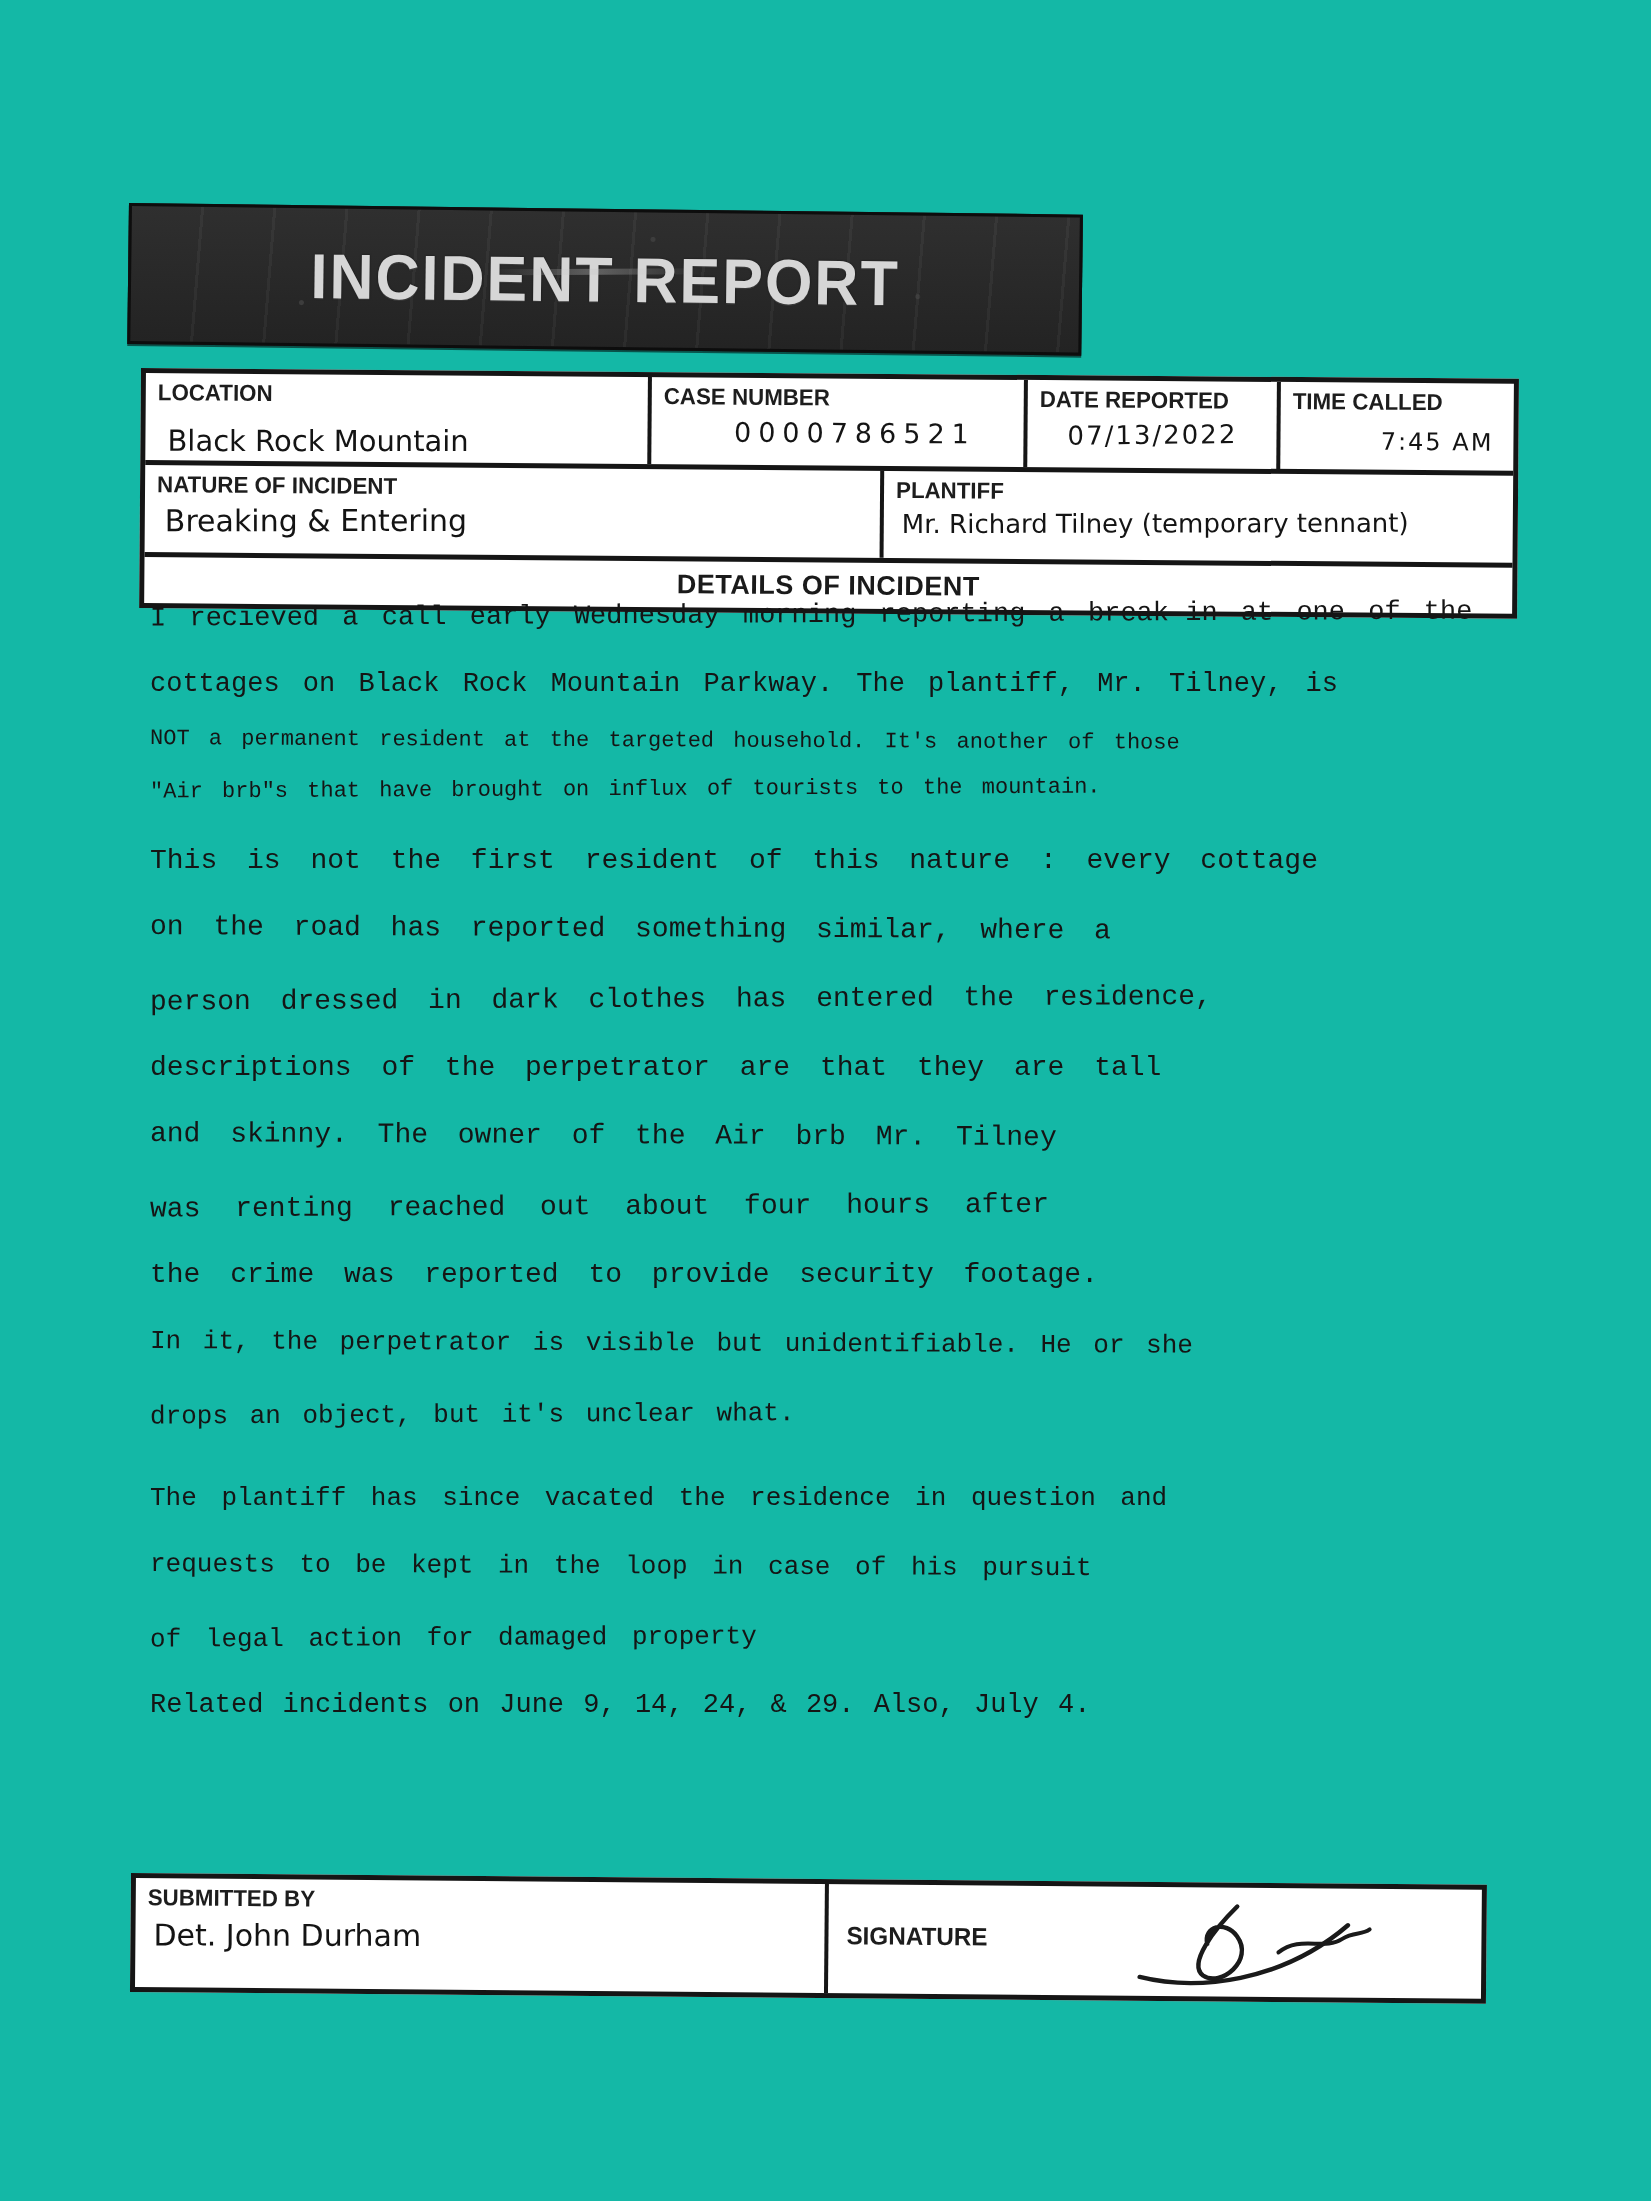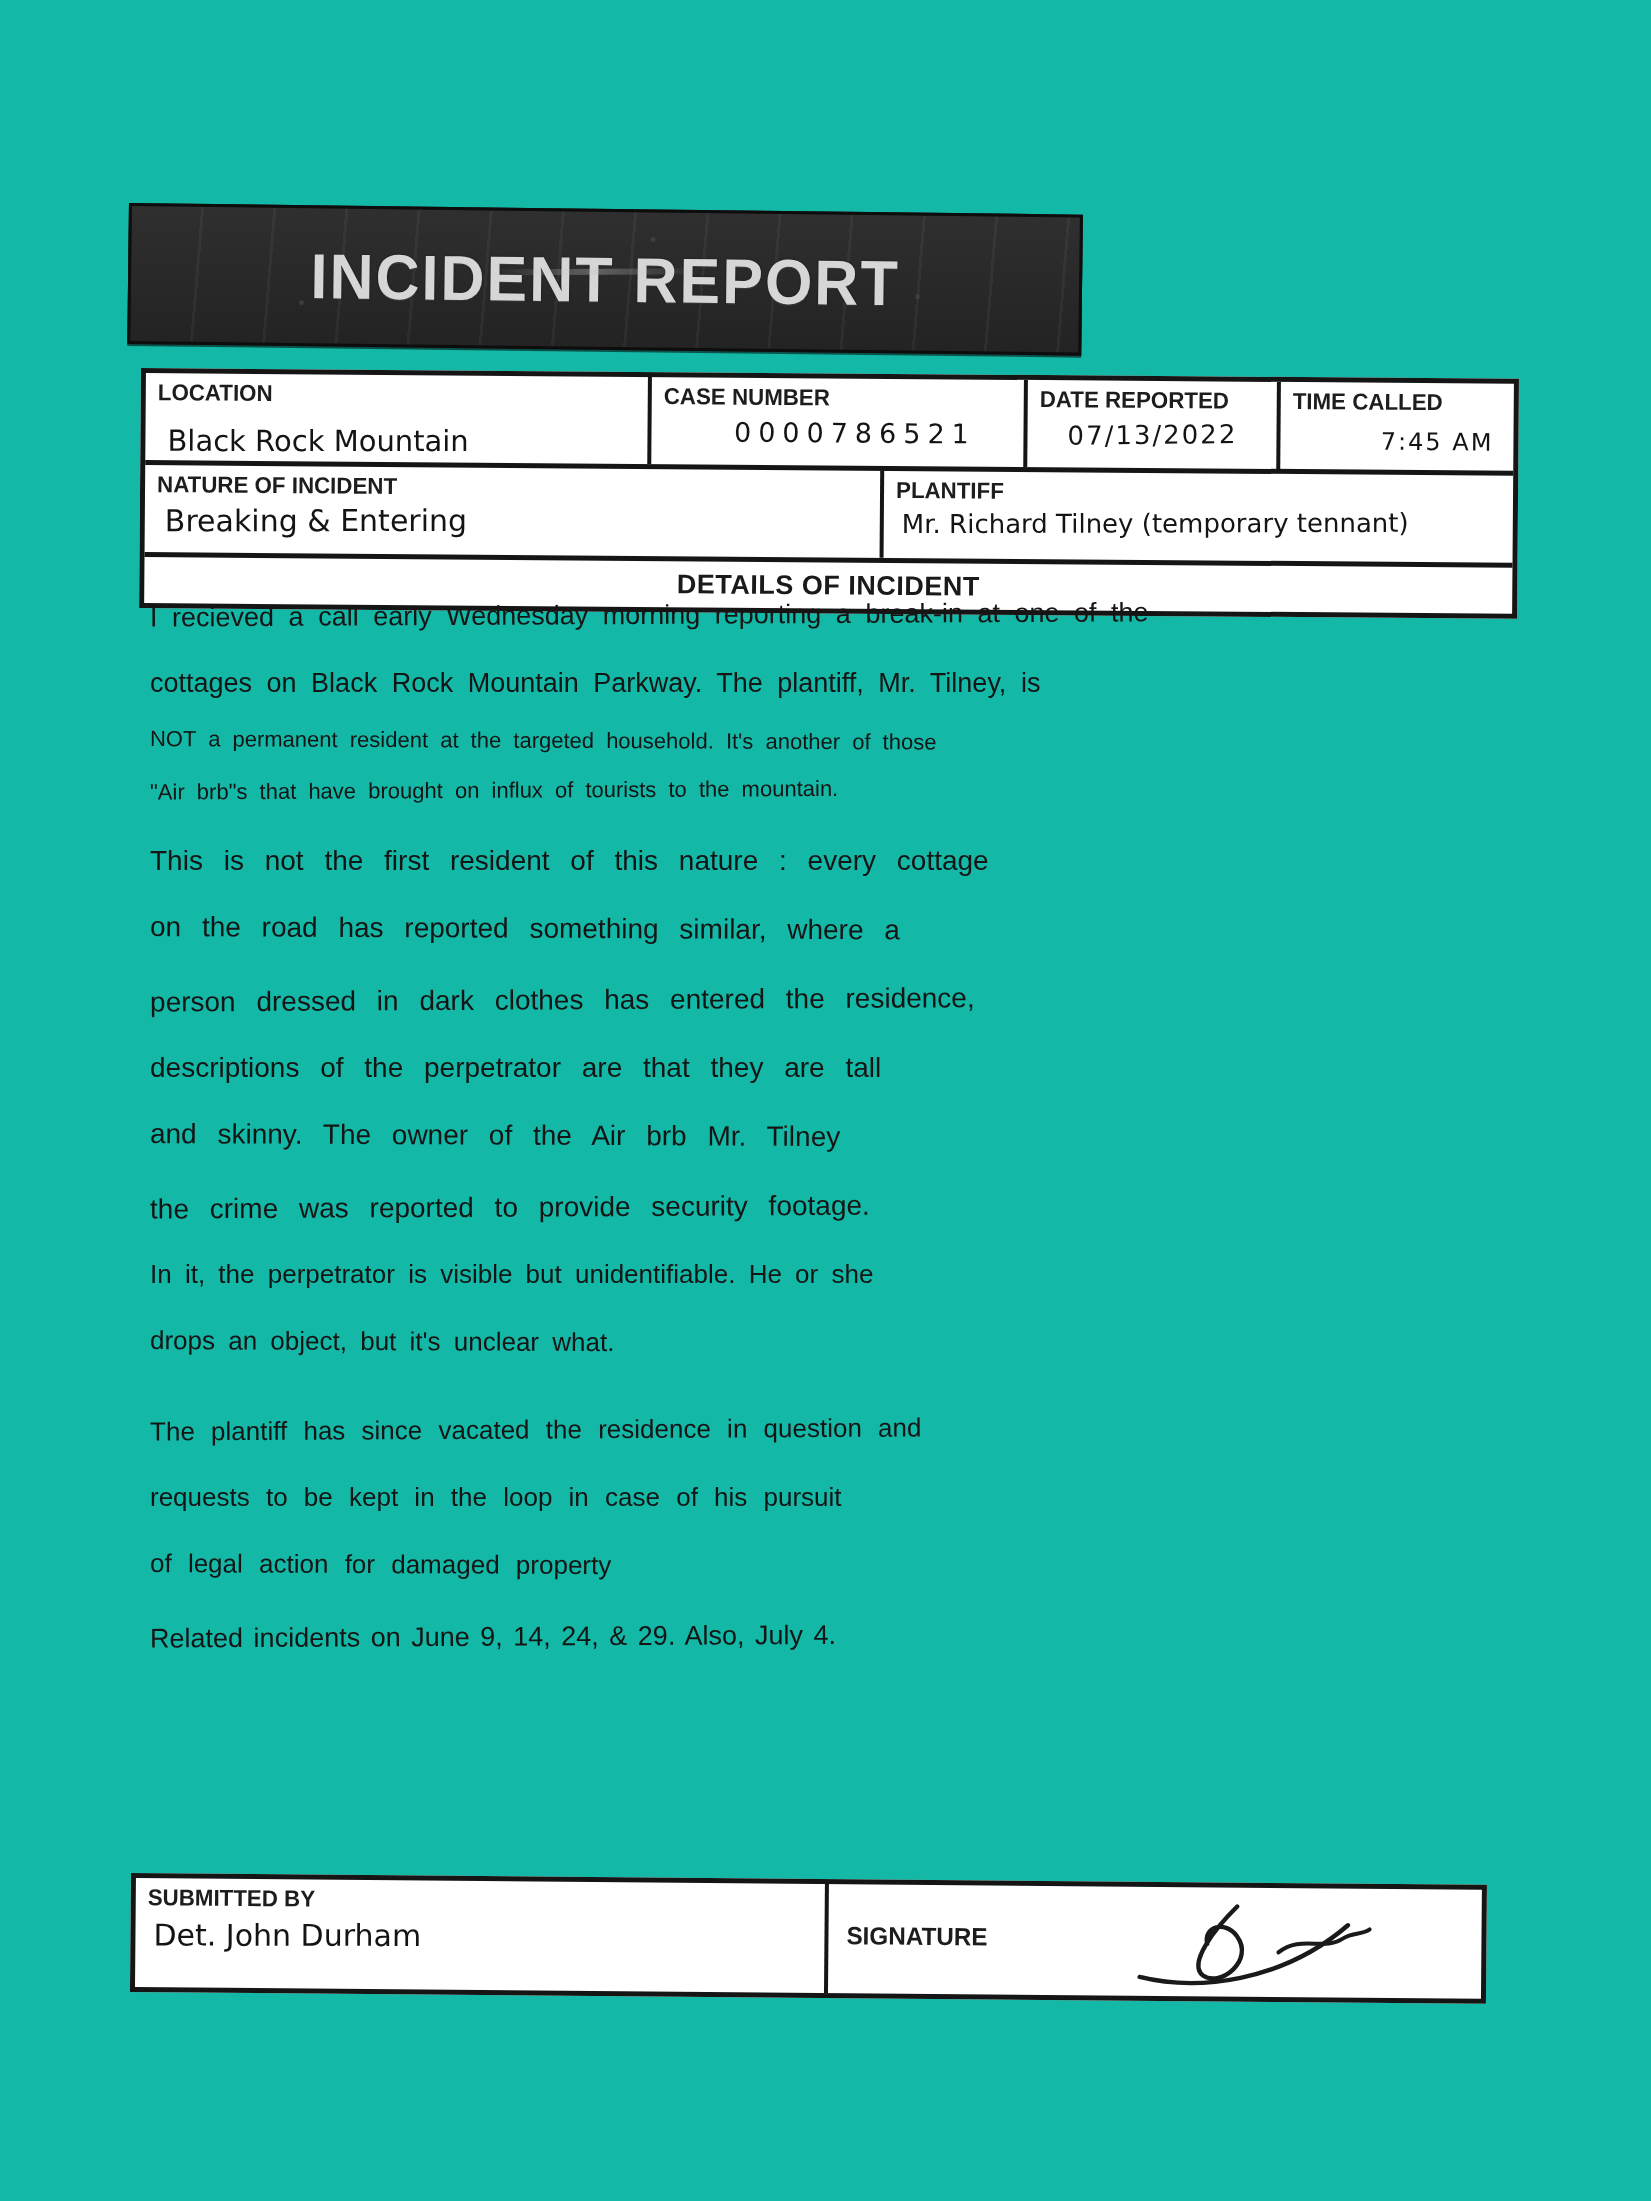--- a/index.html
+++ b/index.html
@@ -66,21 +66,21 @@
   .v-time{font-size:24px;align-self:flex-end;margin:12px 8px 0 0;letter-spacing:2px;}
   .v-nature{font-size:30px;margin:2px 0 0 8px;transform:rotate(-0.5deg);}
   .v-plantiff{font-size:26px;margin:2px 0 0 6px;white-space:nowrap;transform:rotate(-0.6deg);}
   .details-header{
     height:46px;display:flex;align-items:center;justify-content:center;
     font-weight:700;font-size:27px;color:#1a1a1a;letter-spacing:0.5px;
   }
   
   .details{
     position:absolute;left:150px;top:580px;width:1337px;
-    font-family:Liberation Sans, sans-serif;color:#151515;
+    font-family:Liberation Mono, monospace;color:#151515;
   }
   .dline{height:69px;display:flex;align-items:center;font-size:28px;word-spacing:13px;white-space:nowrap;}
   .details > div:nth-child(3n){transform:rotate(0.25deg);}
   .details > div:nth-child(3n+1){transform:rotate(-0.3deg);}
   .l1,.l2{font-size:27px;word-spacing:7px;}
   .l3,.l4{font-size:22px;height:47px;word-spacing:6px;}
   .l5{margin-top:14px;}
   .l11{word-spacing:18px;}
   .l13,.l14{font-size:26px;word-spacing:6px;}
   .l15,.l16,.l17{font-size:26px;word-spacing:9px;}
@@ -143,20 +143,21 @@
   <div class="details">
     <div class="dline l1">I recieved a call early Wednesday morning reporting a break-in at one of the</div>
     <div class="dline l2">cottages on Black Rock Mountain Parkway. The plantiff, Mr. Tilney, is</div>
     <div class="dline l3">NOT a permanent resident at the targeted household. It's another of those</div>
     <div class="dline l4">"Air brb"s that have brought on influx of tourists to the mountain.</div>
     <div class="dline l5">This is not the first resident of this nature : every cottage</div>
     <div class="dline l6">on the road has reported something similar, where a</div>
     <div class="dline l7">person dressed in dark clothes has entered the residence,</div>
     <div class="dline l9">descriptions of the perpetrator are that they are tall</div>
     <div class="dline l10">and skinny. The owner of the Air brb Mr. Tilney</div>
+    <div class="dline l11">was renting reached out about four hours after</div>
     <div class="dline l12">the crime was reported to provide security footage.</div>
     <div class="dline l13">In it, the perpetrator is visible but unidentifiable. He or she</div>
     <div class="dline l14">drops an object, but it's unclear what.</div>
     <div class="dline l15">The plantiff has since vacated the residence in question and</div>
     <div class="dline l16">requests to be kept in the loop in case of his pursuit</div>
     <div class="dline l17">of legal action for damaged property</div>
     <div class="dline l18">Related incidents on June 9, 14, 24, &amp; 29. Also, July 4.</div>
   </div>
 
   <div class="footer-table">

